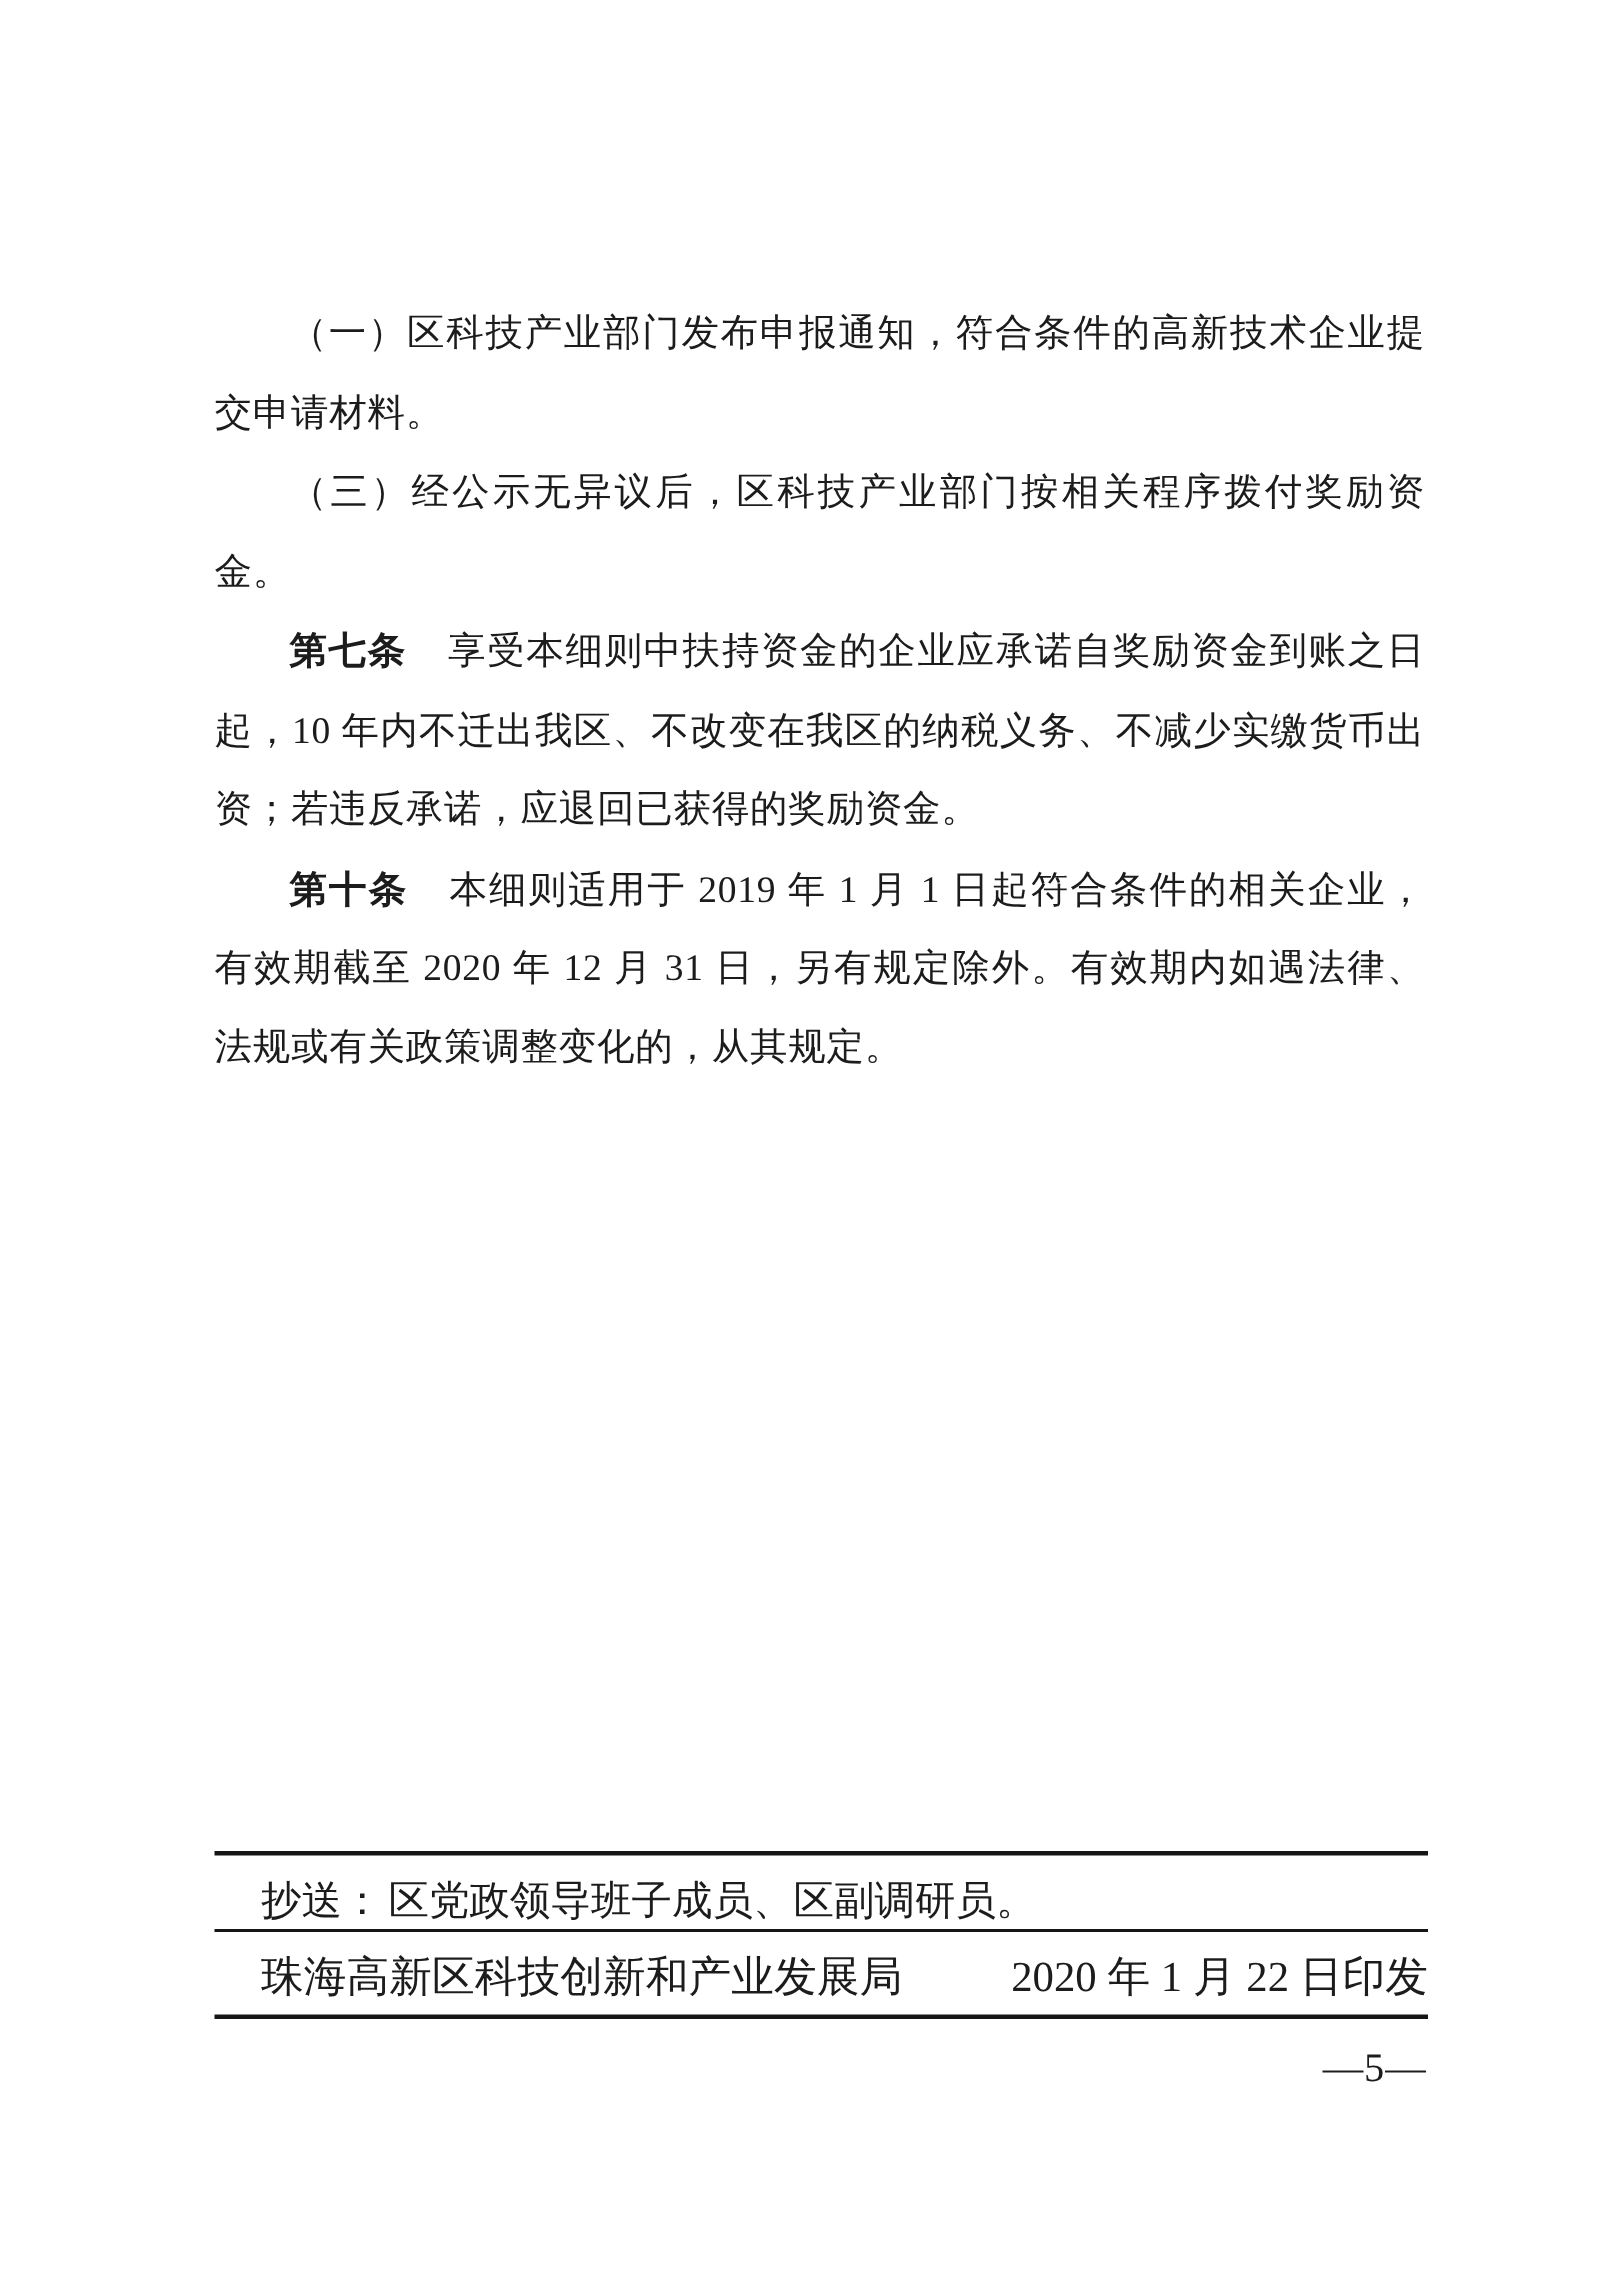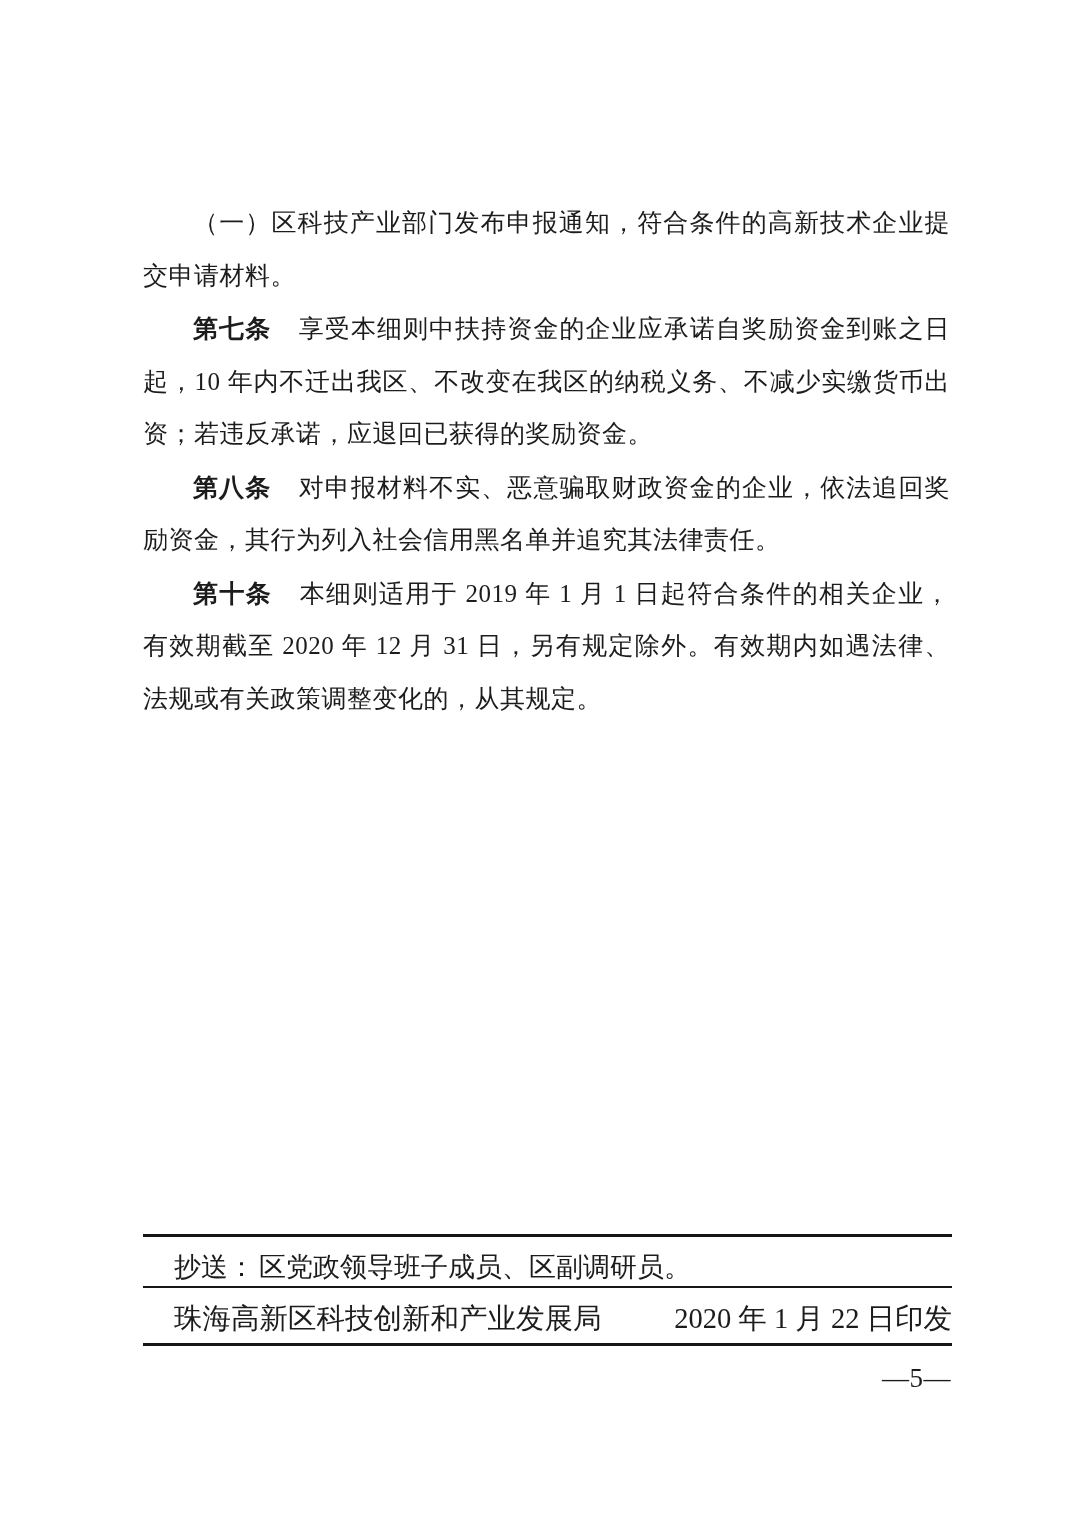--- a/index.html
+++ b/index.html
@@ -84,24 +84,24 @@
 </head>
 <body>
 
 <div>
 
   <main class="doc-body">
     <p class="para">
       <span class="term"></span><span>（一）区科技产业部门发布申报通知，符合条件的高新技术企业提交申请材料。</span>
     </p>
     <p class="para">
-      <span class="term">第七条</span><span>享受本细则中扶持资金的企业应承诺自奖励资金到账之日起，10 年内不迁出我区、不改变在我区的纳税义务、不减少实缴货币出资；若违反承诺，应退回已获得的奖励资金。</span>
+      <span class="term"></span><span>（三）经公示无异议后，区科技产业部门按相关程序拨付奖励资金。</span>
     </p>
     <p class="para">
-      <span class="term">第八条</span><span>对申报材料不实、恶意骗取财政资金的企业，依法追回奖励资金，其行为列入社会信用黑名单并追究其法律责任。</span>
+      <span class="term">第七条</span><span>享受本细则中扶持资金的企业应承诺自奖励资金到账之日起，10 年内不迁出我区、不改变在我区的纳税义务、不减少实缴货币出资；若违反承诺，应退回已获得的奖励资金。</span>
     </p>
     <p class="para">
       <span class="term">第十条</span><span>本细则适用于 2019 年 1 月 1 日起符合条件的相关企业，有效期截至 2020 年 12 月 31 日，另有规定除外。有效期内如遇法律、法规或有关政策调整变化的，从其规定。</span>
     </p>
   </main>
 
   <footer>
     <div class="rule rule-top"></div>
 
     <div class="cc-row">

